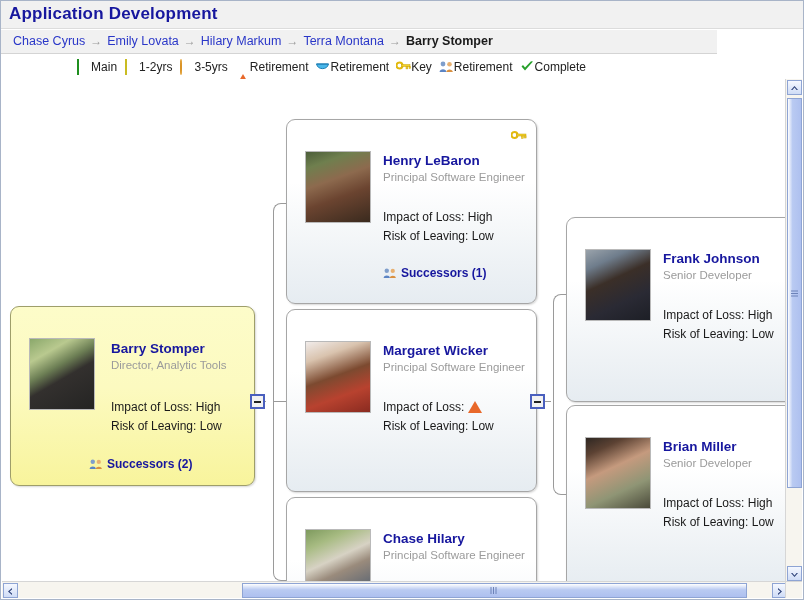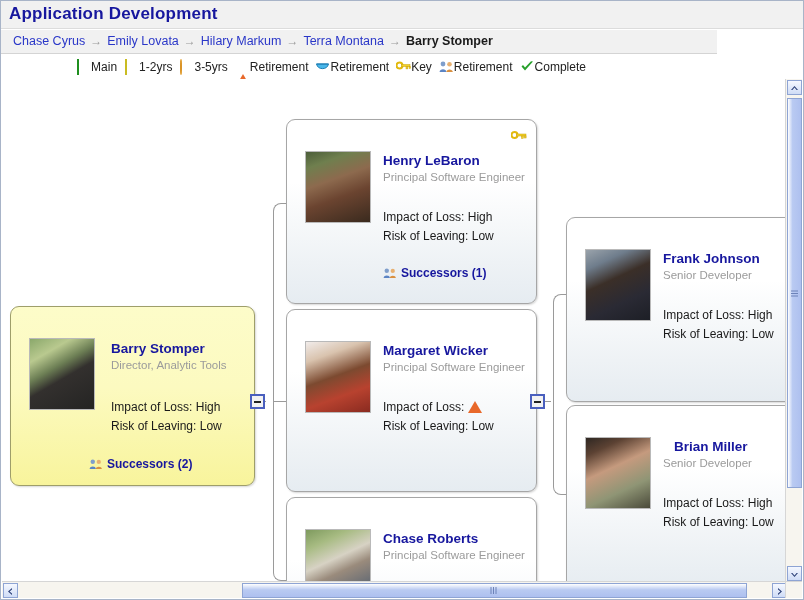--- a/index.html
+++ b/index.html
@@ -356,41 +356,41 @@
         <span>Impact of Loss:</span><span class="tri"></span>
       </div>
       <div class="pline" style="left:96px; top:109px;">
         <span>Risk of Leaving:</span>
         <span>Low</span>
       </div>
     </div>
 
     <div class="card" style="left:284px; top:418px; width:251px; height:185px;">
       <div class="photo" style="background:linear-gradient(155deg,#7e9a5e 0%,#a7bb82 20%,#d7d2c4 42%,#9a8b7c 58%,#41556e 100%);"></div>
-      <div class="pname" style="left:96px; top:33px;">Chase Roberts</div>
+      <div class="pname" style="left:96px; top:33px;">Chase Hilary</div>
       <div class="ptitle" style="left:96px; top:51px;">Principal Software Engineer</div>
     </div>
 
     <div class="card" style="left:564px; top:138px; width:251px; height:185px;">
       <div class="photo" style="background:linear-gradient(155deg,#9aa3ab 0%,#6f7d8c 20%,#3b2f28 42%,#2a2a34 70%,#1d1f26 100%);"></div>
       <div class="pname" style="left:96px; top:33px;">Frank Johnson</div>
       <div class="ptitle" style="left:96px; top:51px;">Senior Developer</div>
       <div class="pline" style="left:96px; top:90px;">
         <span>Impact of Loss:</span>
         <span>High</span>
       </div>
       <div class="pline" style="left:96px; top:109px;">
         <span>Risk of Leaving:</span>
         <span>Low</span>
       </div>
     </div>
 
     <div class="card" style="left:564px; top:326px; width:251px; height:185px;">
       <div class="photo" style="background:linear-gradient(155deg,#2e2722 0%,#5c4233 18%,#c59a7e 42%,#8f9575 70%,#4a4a3a 100%);"></div>
-      <div class="pname" style="left:96px; top:33px;margin-left:11px;">Brian Miller</div>
+      <div class="pname" style="left:96px; top:33px;">Brian Miller</div>
       <div class="ptitle" style="left:96px; top:51px;">Senior Developer</div>
       <div class="pline" style="left:96px; top:90px;">
         <span>Impact of Loss:</span>
         <span>High</span>
       </div>
       <div class="pline" style="left:96px; top:109px;">
         <span>Risk of Leaving:</span>
         <span>Low</span>
       </div>
     </div>

